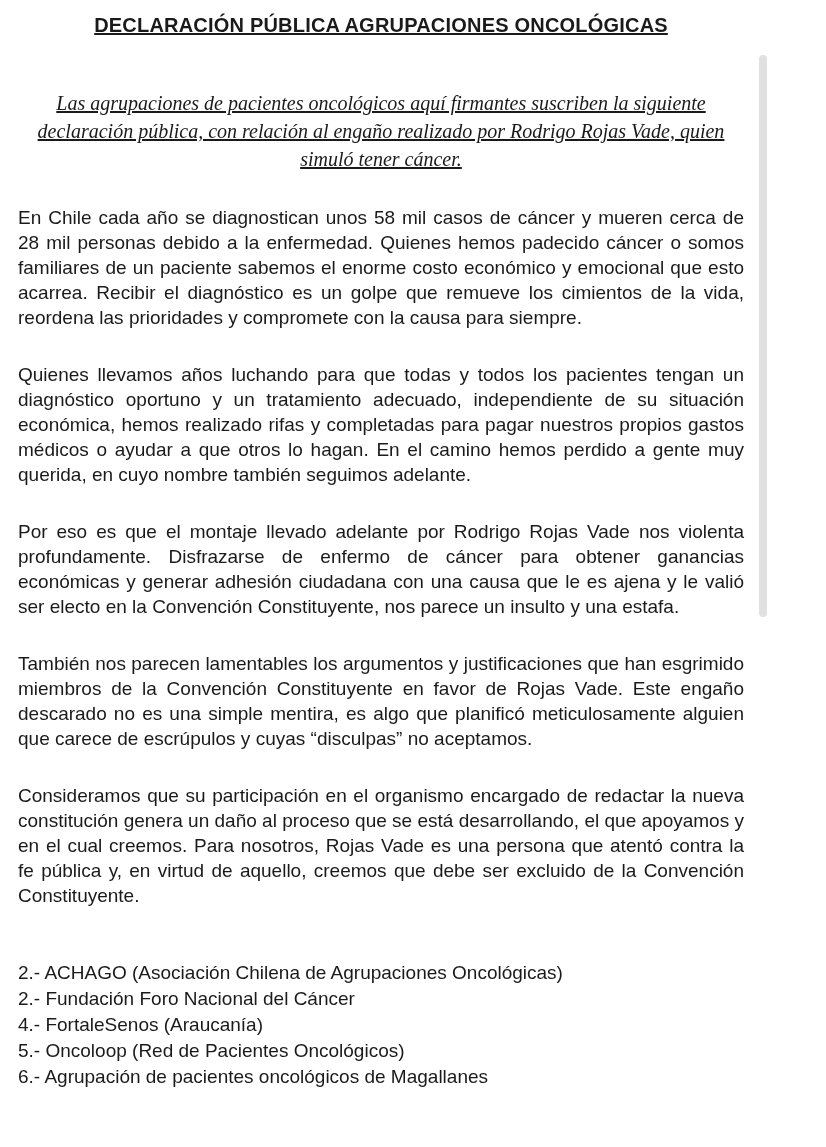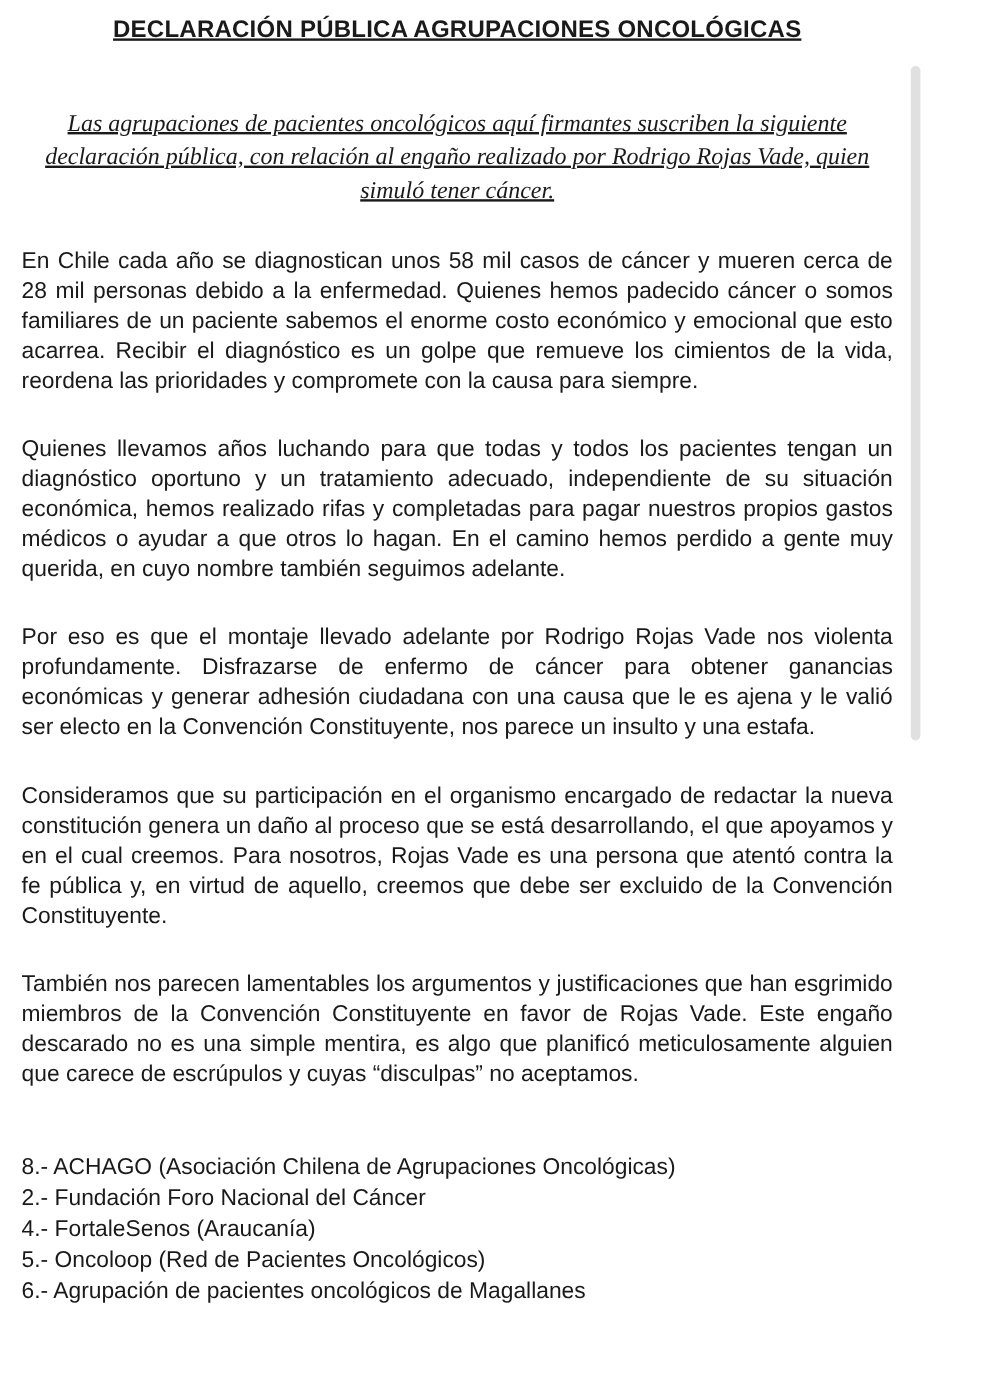--- a/index.html
+++ b/index.html
@@ -66,26 +66,26 @@
 <div class="page">
 
   <div class="doc-title">DECLARACIÓN PÚBLICA AGRUPACIONES ONCOLÓGICAS</div>
 
   <div class="doc-subtitle">Las agrupaciones de pacientes oncológicos aquí firmantes suscriben la siguiente declaración pública, con relación al engaño realizado por Rodrigo Rojas Vade, quien simuló tener cáncer.</div>
 
   <div class="body-paragraphs">
       <p>En Chile cada año se diagnostican unos 58 mil casos de cáncer y mueren cerca de 28 mil personas debido a la enfermedad. Quienes hemos padecido cáncer o somos familiares de un paciente sabemos el enorme costo económico y emocional que esto acarrea. Recibir el diagnóstico es un golpe que remueve los cimientos de la vida, reordena las prioridades y compromete con la causa para siempre.</p>
       <p>Quienes llevamos años luchando para que todas y todos los pacientes tengan un diagnóstico oportuno y un tratamiento adecuado, independiente de su situación económica, hemos realizado rifas y completadas para pagar nuestros propios gastos médicos o ayudar a que otros lo hagan. En el camino hemos perdido a gente muy querida, en cuyo nombre también seguimos adelante.</p>
       <p>Por eso es que el montaje llevado adelante por Rodrigo Rojas Vade nos violenta profundamente. Disfrazarse de enfermo de cáncer para obtener ganancias económicas y generar adhesión ciudadana con una causa que le es ajena y le valió ser electo en la Convención Constituyente, nos parece un insulto y una estafa.</p>
+      <p>También nos parecen lamentables los argumentos y justificaciones que han esgrimido miembros de la Convención Constituyente en favor de Rojas Vade. Este engaño descarado no es una simple mentira, es algo que planificó meticulosamente alguien que carece de escrúpulos y cuyas “disculpas” no aceptamos.</p>
       <p>Consideramos que su participación en el organismo encargado de redactar la nueva constitución genera un daño al proceso que se está desarrollando, el que apoyamos y en el cual creemos. Para nosotros, Rojas Vade es una persona que atentó contra la fe pública y, en virtud de aquello, creemos que debe ser excluido de la Convención Constituyente.</p>
-      <p>También nos parecen lamentables los argumentos y justificaciones que han esgrimido miembros de la Convención Constituyente en favor de Rojas Vade. Este engaño descarado no es una simple mentira, es algo que planificó meticulosamente alguien que carece de escrúpulos y cuyas “disculpas” no aceptamos.</p>
     </div>
 
   <div class="signatories">
-      <div>8.- ACHAGO (Asociación Chilena de Agrupaciones Oncológicas)</div>
+      <div>2.- ACHAGO (Asociación Chilena de Agrupaciones Oncológicas)</div>
       <div>2.- Fundación Foro Nacional del Cáncer</div>
       <div>4.- FortaleSenos (Araucanía)</div>
       <div>5.- Oncoloop (Red de Pacientes Oncológicos)</div>
       <div>6.- Agrupación de pacientes oncológicos de Magallanes</div>
     </div>
 
   <div class="scrollbar-thumb"></div>
 
 </div>
 

